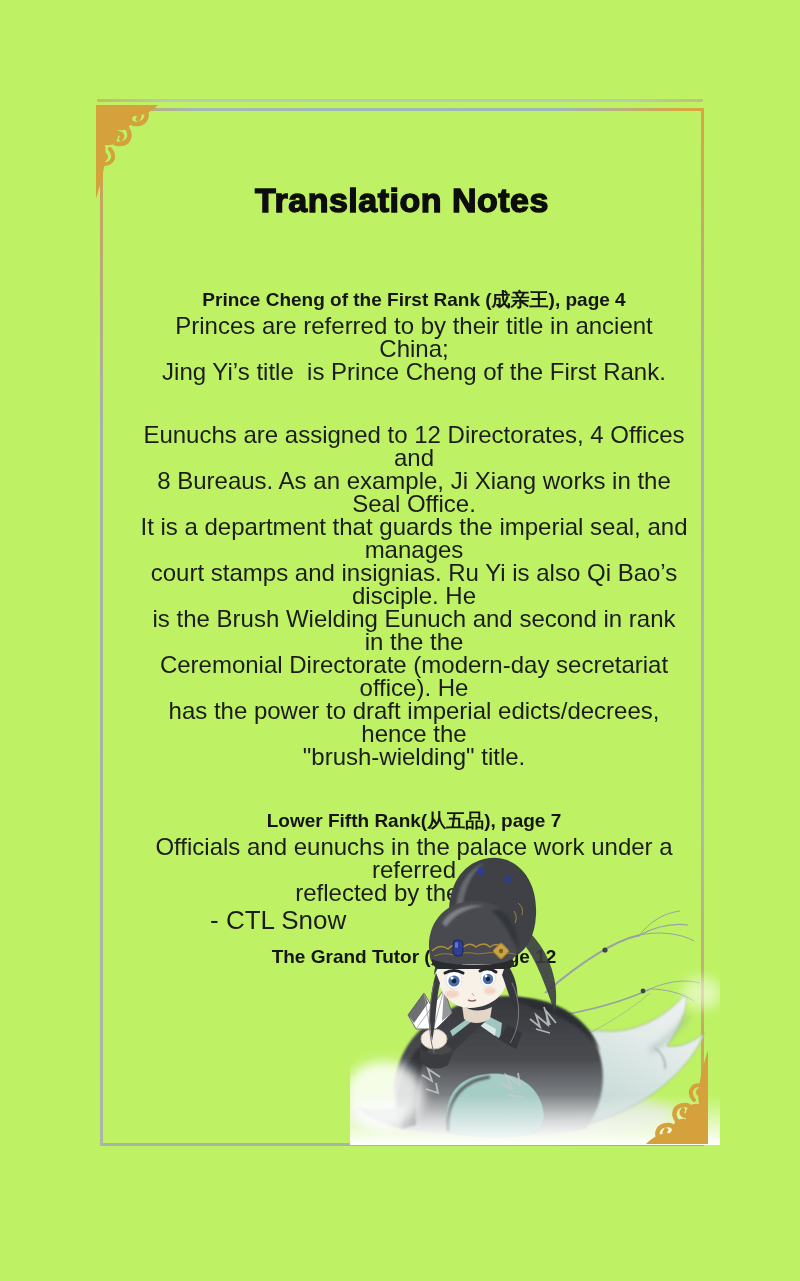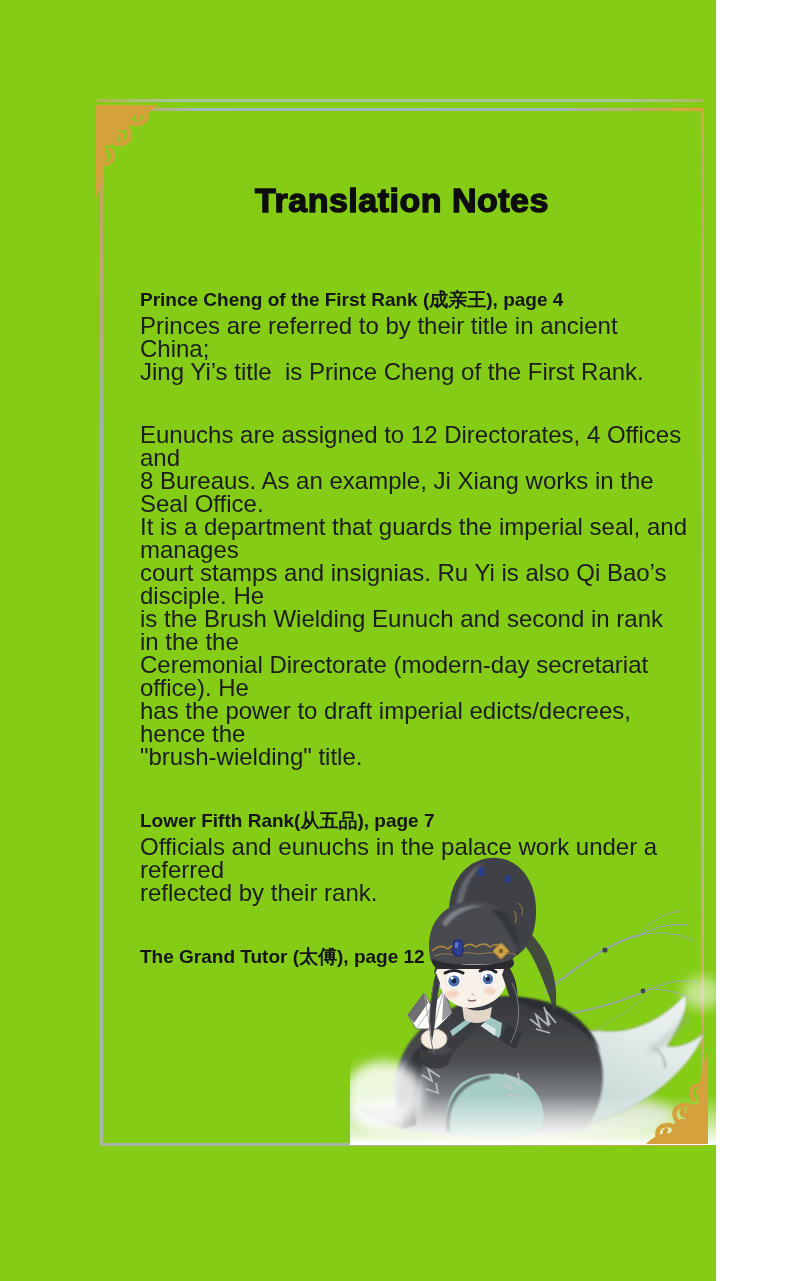--- a/index.html
+++ b/index.html
@@ -1,17 +1,17 @@
 <!DOCTYPE html>
 <html><head>
 <meta charset="utf-8">
 <style>
   html,body{margin:0;padding:0;background:#ffffff;}
   body{font-family:"Liberation Sans","DejaVu Sans",sans-serif;color:#1a1a1a;}
-  .page{position:relative;width:716px;height:1281px;background:#84cc16;overflow:hidden;}
+  .page{position:relative;width:800px;height:1281px;background:#bef264;overflow:hidden;}
 
   
   .scan-line{position:absolute;left:97px;top:99px;width:606px;height:3px;
     background:linear-gradient(90deg,#c9a95e 0%,#b3c1c3 12%,#b3c1c3 88%,#c2b079 100%);
     opacity:.75;}
 
   
   .fl{position:absolute;}
   .fl-top{left:100px;top:108px;width:604px;height:3px;
     background:linear-gradient(90deg,#d2a041 0%,#a3b7b6 16%,#9fb5b6 76%,#daa53f 97%);}
@@ -23,21 +23,21 @@
     background:linear-gradient(180deg,#daa53f 0%,#a2b5b2 30%,#b0b8a8 70%,#d6a23c 100%);}
 
   .corner{position:absolute;width:62px;height:94px;}
   .corner-tl{left:96px;top:105px;}
   .corner-br{left:646px;top:1050px;transform:rotate(180deg);}
 
   .page-title{position:absolute;left:100px;top:181px;width:604px;text-align:center;
     font-size:34px;font-weight:bold;letter-spacing:.5px;color:#0d0d0d;
     -webkit-text-stroke:1.4px #0d0d0d;}
 
-  .notes{position:absolute;left:140px;top:287px;width:548px;}
+  .notes{position:absolute;left:140px;top:287px;width:548px;text-align:center;}
   .note-section{margin:0 0 40px 0;}
   .note-heading{font-weight:bold;font-size:19px;line-height:25px;margin:0 0 2px 0;color:#151515;}
   .note-body{font-size:24px;line-height:23px;margin:0;white-space:pre-wrap;color:#1c1c1c;}
 
   .signature{position:absolute;left:210px;top:905px;font-size:26px;color:#1c1c1c;}
 
   .illustration{position:absolute;left:350px;top:843px;width:370px;height:302px;}
 </style>
 </head>
 <body>
@@ -72,20 +72,21 @@
     <div class="note-section">
       <p class="note-heading">Lower Fifth Rank(从五品), page 7</p>
       <p class="note-body">Officials and eunuchs in the palace work under a referred
 reflected by their rank.</p>
     </div>
     <div class="note-section">
       <p class="note-heading">The Grand Tutor (太傅), page 12</p>
     </div>
   </div>
 
+  <div class="signature">- CTL Snow</div>
 
   <svg class="illustration" viewBox="0 0 370 302" xmlns="http://www.w3.org/2000/svg">
     <defs>
       <filter id="b1" x="-20%" y="-20%" width="140%" height="140%">
           <feGaussianBlur stdDeviation="1.2"></feGaussianBlur>
         </filter>
       <filter id="b3" x="-30%" y="-30%" width="160%" height="160%">
           <feGaussianBlur stdDeviation="3"></feGaussianBlur>
         </filter>
       <filter id="b6" x="-50%" y="-50%" width="200%" height="200%">

